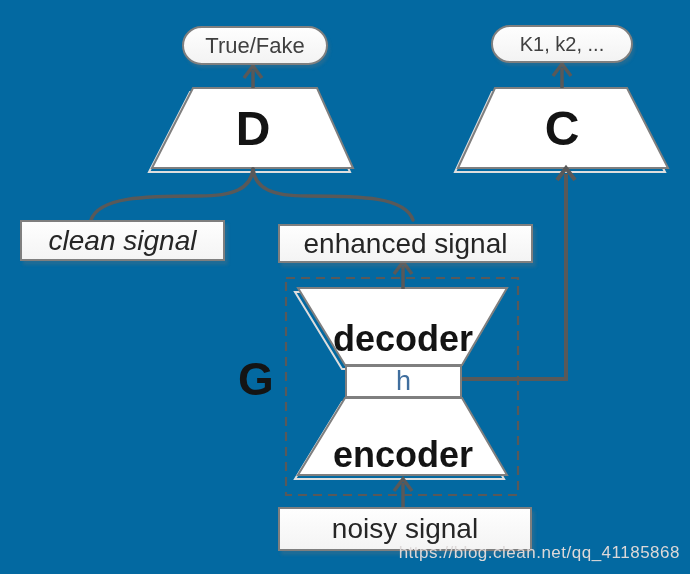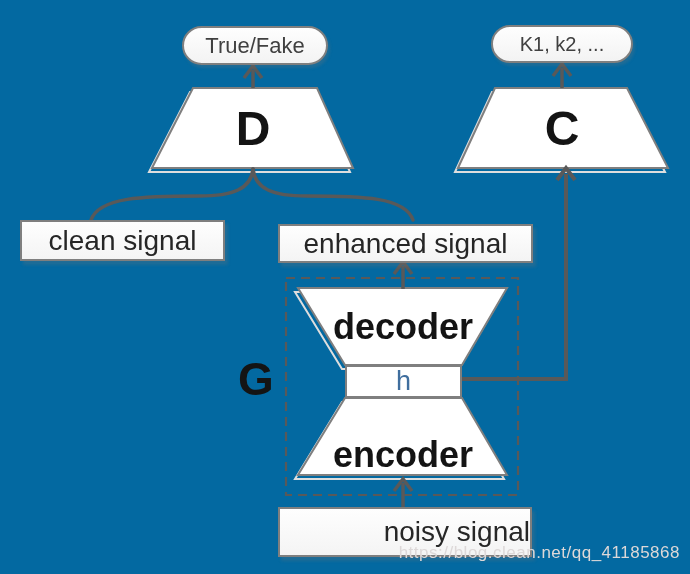--- a/index.html
+++ b/index.html
@@ -94,43 +94,43 @@
   </div>
 
   <div class="abs biglabel" style="left:203px;top:99px;width:100px;height:58px;font-size:48px;">
     <span>D</span>
   </div>
 
   <div class="abs biglabel" style="left:512px;top:99px;width:100px;height:58px;font-size:48px;">
     <span>C</span>
   </div>
 
-  <div class="abs sigbox" style="left:20px;top:220px;width:205px;height:41px;">
+  <div class="abs sigbox" style="left:20px;top:220px;width:205px;height:41px;font-style:italic;">
     <span>clean signal</span>
   </div>
 
   <div class="abs sigbox" style="left:278px;top:224px;width:255px;height:39px;">
     <span>enhanced signal</span>
   </div>
 
   <div class="abs biglabel" style="left:228px;top:352px;width:56px;height:54px;font-size:46px;">
     <span>G</span>
   </div>
 
-  <div class="abs shapelabel" style="left:303px;top:300px;width:200px;height:54px;">
+  <div class="abs shapelabel" style="left:303px;top:312px;width:200px;height:54px;">
     <span>decoder</span>
   </div>
 
   <div class="abs hbox" style="left:345px;top:365px;width:117px;height:33px;">
     <span>h</span>
   </div>
 
   <div class="abs shapelabel" style="left:303px;top:428px;width:200px;height:54px;">
     <span>encoder</span>
   </div>
 
-  <div class="abs sigbox" style="left:278px;top:507px;width:254px;height:50px;justify-content:flex-end;">
+  <div class="abs sigbox" style="left:278px;top:507px;width:254px;height:44px;">
     <span>noisy signal</span>
   </div>
 
   <div class="watermark">https://blog.clean.net/qq_41185868</div>
 
 </div>
 
 </body></html>

